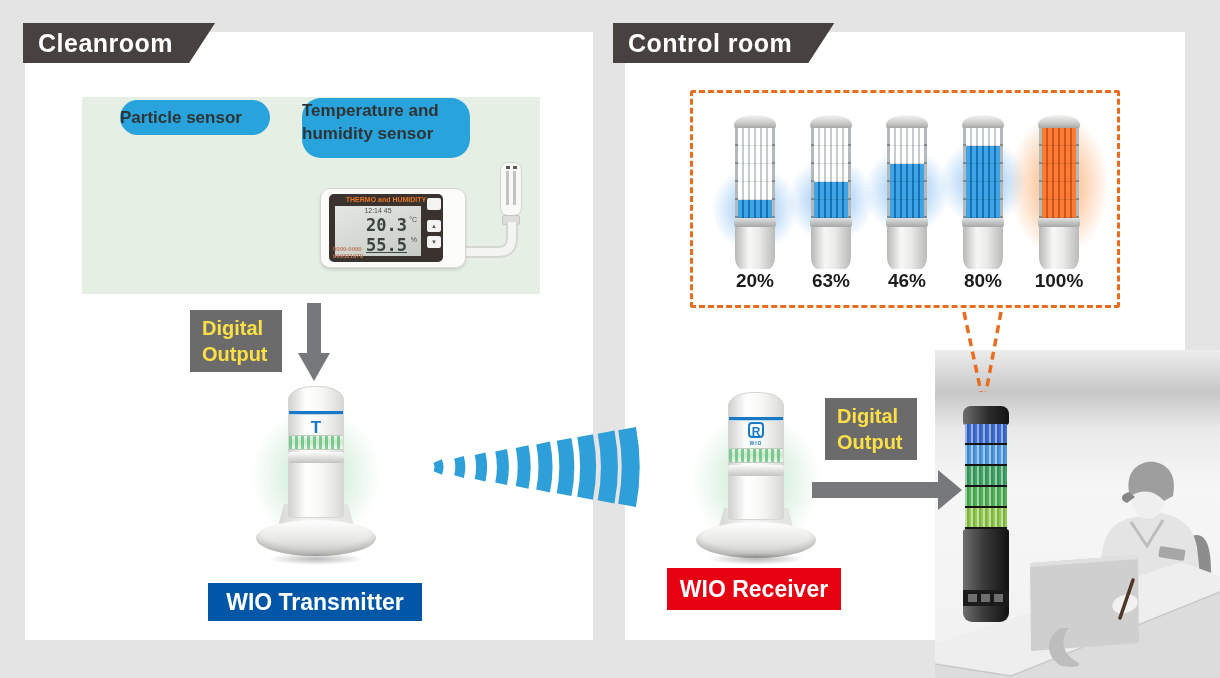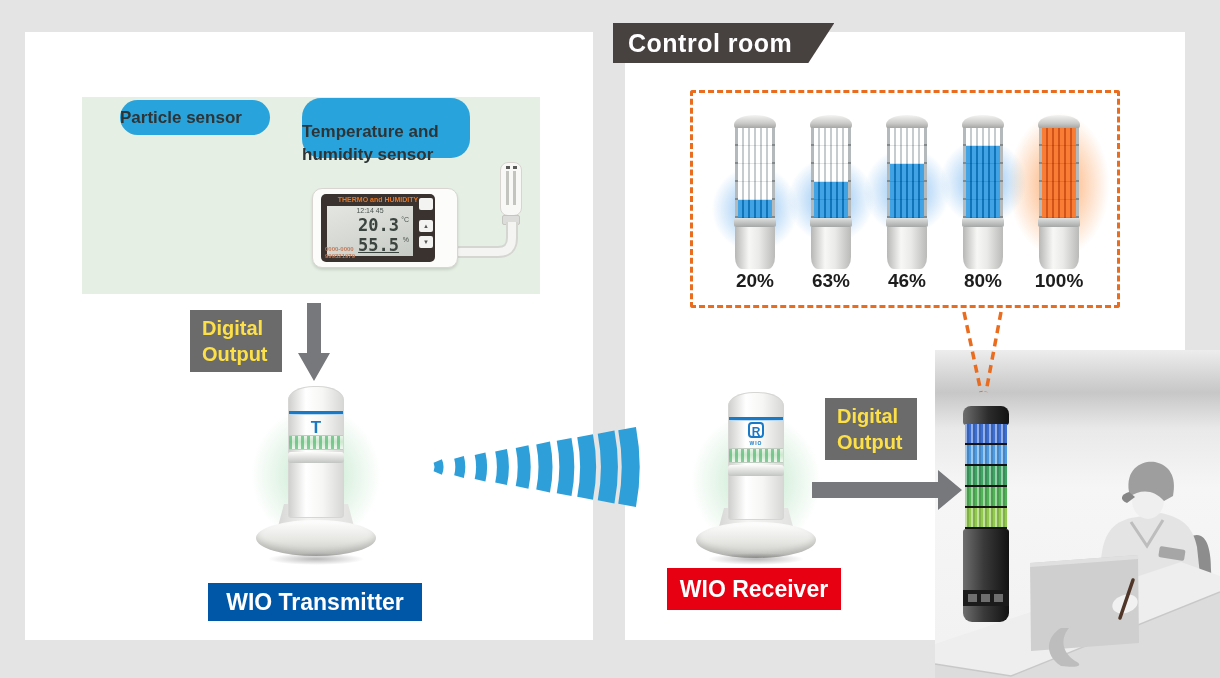--- a/index.html
+++ b/index.html
@@ -14,21 +14,21 @@
   .panel{position:absolute;top:32px;height:608px;background:#fff;z-index:1;}
   #panel-clean{left:25px;width:568px;}
   #panel-control{left:625px;width:560px;}
 
   
   .sensor-zone{position:absolute;left:57px;top:65px;width:458px;height:197px;background:#e5efe3;}
 
   .pill{position:absolute;background:#29a3db;border-radius:19px;color:#2e3436;font-weight:bold;
         font-size:17px;text-align:left;}
   #pill-particle{left:95px;top:68px;width:150px;height:35px;line-height:35px;}
-  #pill-temp{left:277px;top:66px;width:168px;height:60px;line-height:23px;padding-top:22px;}
+  #pill-temp{left:277px;top:66px;width:168px;height:60px;line-height:23px;padding-top:1px;}
 
   
   .particle{position:absolute;left:115px;top:116px;width:120px;height:134px;}
   .p-cable{position:absolute;left:32px;top:0;width:13px;height:44px;
            background:linear-gradient(90deg,#b7b7b5,#e2e2e0 45%,#c3c3c1);border-radius:6px 6px 0 0;}
   .p-body{position:absolute;left:0;top:38px;width:118px;height:78px;background:#ececeb;
           border-radius:5px;box-shadow:inset 0 0 0 1px #d3d3d1;}
   .p-side{position:absolute;left:82px;top:42px;width:33px;height:70px;background:#d2d2d0;border-radius:3px;}
   .p-vent{position:absolute;width:17px;height:17px;border-radius:50%;background:#9b9b99;left:90px;}
   .p-conn{position:absolute;left:88px;top:66px;width:18px;height:30px;background:#a8d964;
@@ -49,21 +49,21 @@
   .p-base{position:absolute;left:8px;top:108px;width:104px;height:13px;background:#2d2b29;border-radius:2px;}
   .p-foot{position:absolute;top:120px;width:16px;height:9px;background:#2d2b29;border-radius:0 0 4px 4px;}
 
   
   .temphum{position:absolute;left:285px;top:128px;width:230px;height:116px;}
   .t-probe{position:absolute;left:190px;top:2px;width:22px;height:54px;background:#f8f8f6;
            border:1px solid #d8d5d1;border-radius:8px;}
   .t-probe::before{content:'';position:absolute;left:5px;top:8px;width:3px;height:34px;background:#c3c3c0;box-shadow:7px 0 0 #c3c3c0;}
   .t-probe::after{content:'';position:absolute;left:5px;top:3px;width:4px;height:3px;background:#5a5a58;box-shadow:7px 0 0 #5a5a58;}
   .t-nut{position:absolute;left:192px;top:55px;width:18px;height:10px;background:#dcdcda;border:1px solid #c5c5c2;border-radius:2px;}
-  .t-body{position:absolute;left:2px;top:28px;width:146px;height:80px;background:#fcfcfa;
+  .t-body{position:absolute;left:10px;top:28px;width:146px;height:80px;background:#fcfcfa;
           border:1px solid #d9d6d2;border-radius:10px;box-shadow:0 2px 3px rgba(0,0,0,.12);padding-left:28px;}
   .t-bezel{position:absolute;left:8px;top:5px;width:114px;height:68px;background:#3a322f;border-radius:5px;}
   .t-title{position:absolute;top:2px;width:100%;text-align:center;color:#e87722;font-size:7px;font-weight:bold;}
   .t-lcd{position:absolute;left:6px;top:12px;width:86px;height:50px;
          background:linear-gradient(160deg,#e4e6e2,#c7cbc5);}
   .t-time{position:absolute;top:1px;width:100%;text-align:center;font-size:7px;color:#4b524e;}
   .t-temp,.t-hum{position:absolute;right:14px;font-family:"DejaVu Sans Mono",monospace;
          font-weight:bold;font-size:17px;color:#3b443f;}
   .t-temp{top:9px;} .t-hum{top:29px;text-decoration:underline;}
   .t-unit{position:absolute;right:4px;font-size:7px;color:#4b524e;}
@@ -141,20 +141,21 @@
   .pt-band span{position:absolute;top:4px;width:9px;height:8px;background:#6f6f6f;}
 
   
   #overlay{position:absolute;left:0;top:0;z-index:5;pointer-events:none;}
 </style>
 </head>
 <body>
 
 <div id="canvas" data-interactable="false">
 
+  <div class="tab" style="left:23px;top:23px;" data-interactable="false">Cleanroom</div>
   <div class="tab" style="left:613px;top:23px;" data-interactable="false">Control room</div>
 
   <div class="panel" id="panel-clean" data-interactable="false">
     <div class="sensor-zone" data-interactable="false"></div>
 
     <div class="pill" id="pill-particle" data-interactable="false">Particle sensor</div>
     <div class="pill" id="pill-temp" data-interactable="false">
       <span data-interactable="false">Temperature and</span><br>
       <span data-interactable="false">humidity sensor</span>
     </div>

